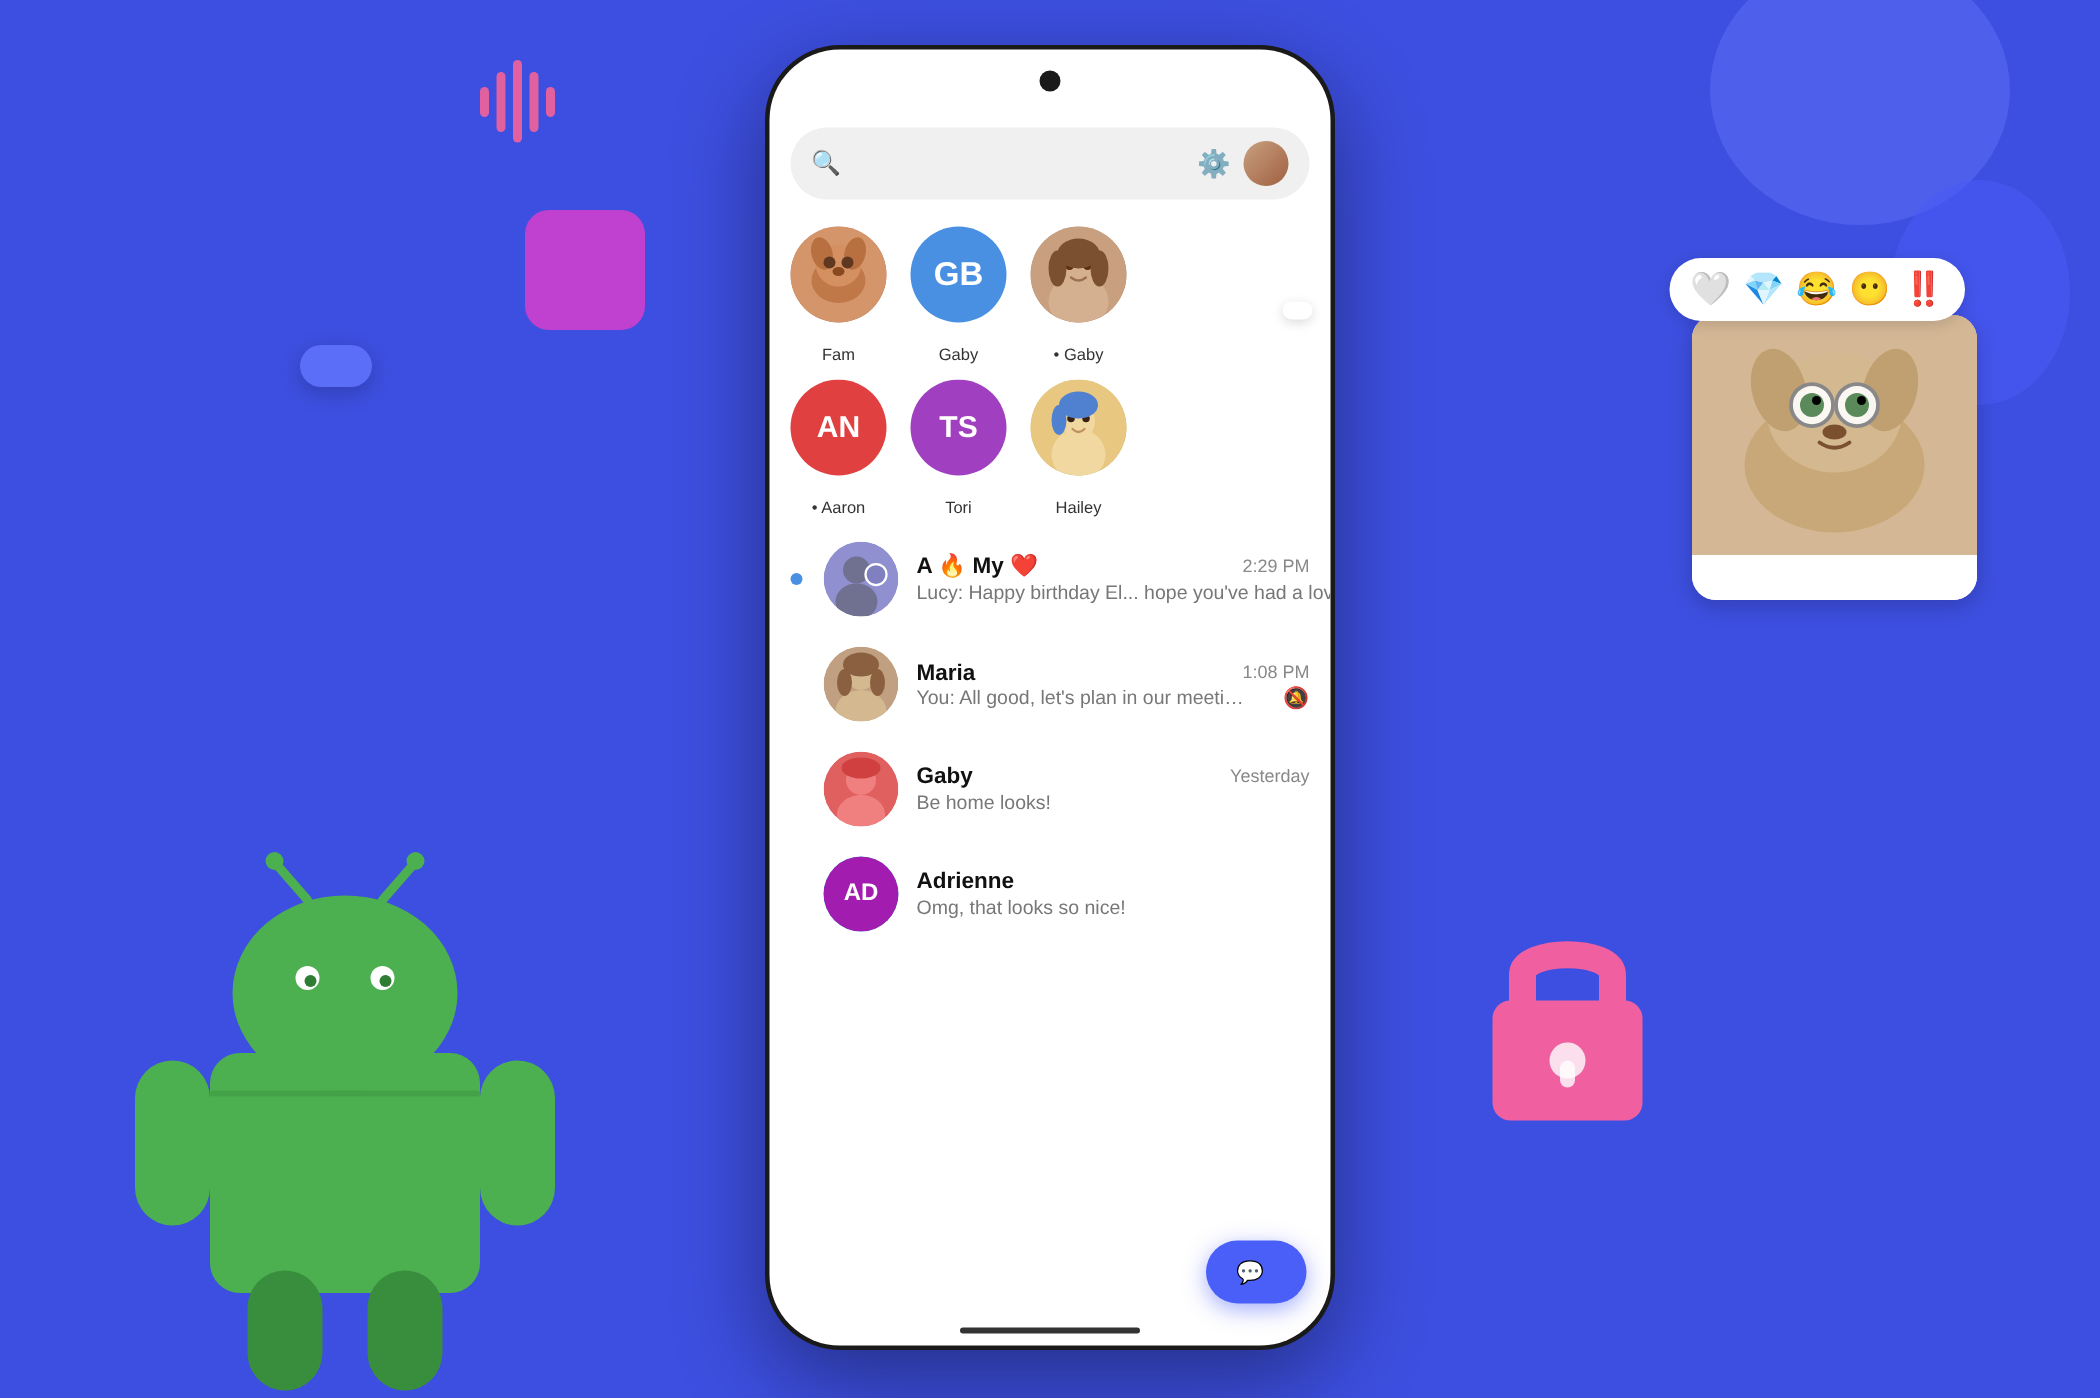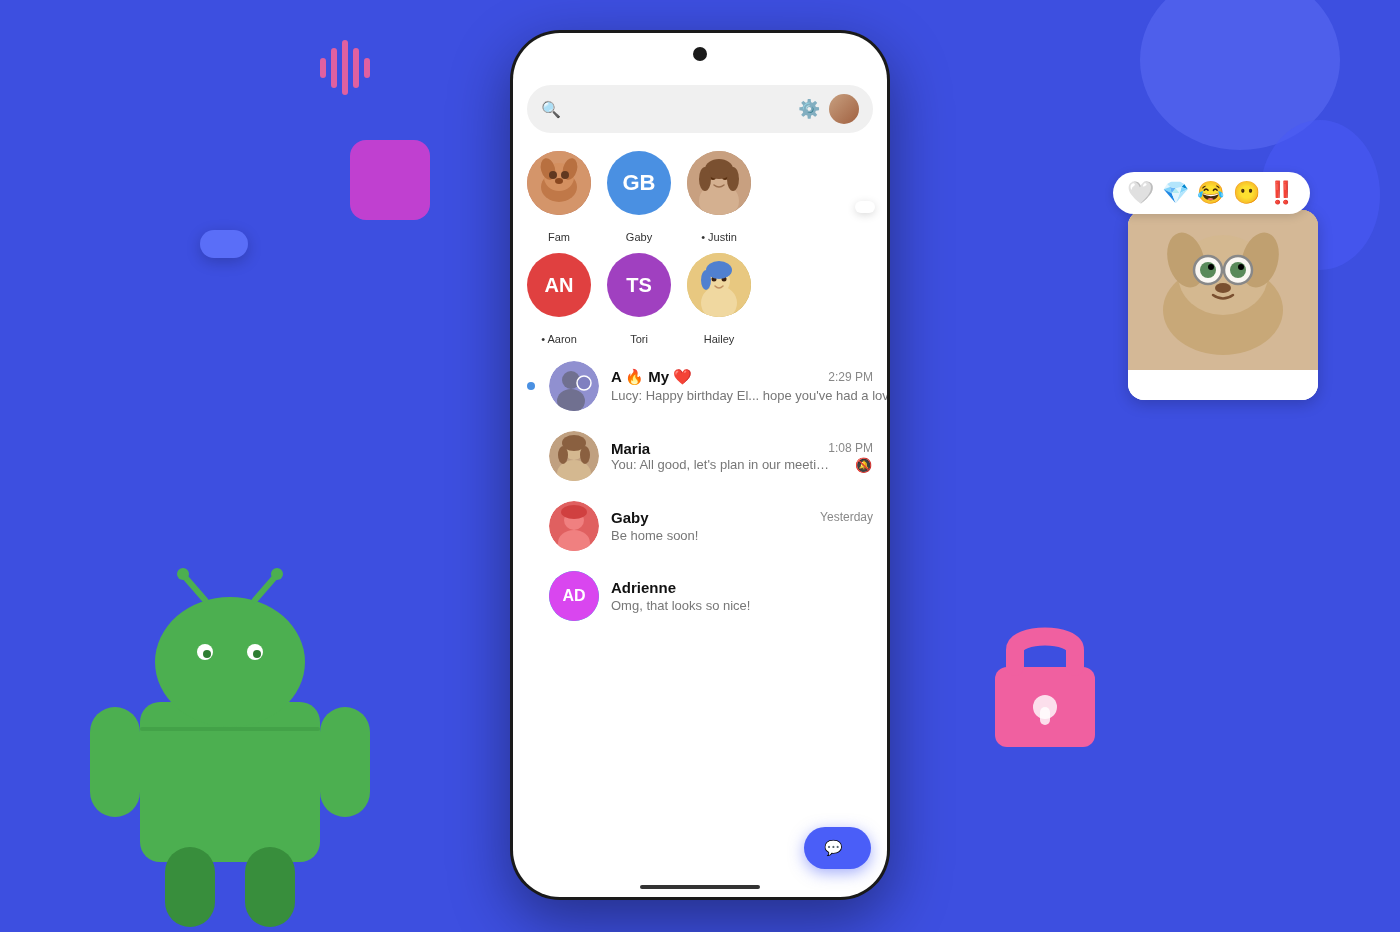--- a/index.html
+++ b/index.html
@@ -508,21 +508,21 @@
               <circle cx="26" cy="26" r="3" fill="#5a3010"></circle>
               <circle cx="38" cy="26" r="3" fill="#5a3010"></circle>
               <path d="M27 34 Q32 38 37 34" fill="none" stroke="#9a7050" stroke-width="1.5" stroke-linecap="round"></path>
 
               <ellipse cx="32" cy="18" rx="14" ry="10" fill="#7a5030"></ellipse>
               <ellipse cx="18" cy="28" rx="6" ry="12" fill="#7a5030"></ellipse>
               <ellipse cx="46" cy="28" rx="6" ry="12" fill="#7a5030"></ellipse>
             </svg>
             <div class="story-dot"></div>
           </div>
-          <span class="story-name">• Justin</span>
+          <span class="story-name">• Gaby</span>
         </div>
       </div>
 
       <div class="stories-row" style="padding-top:0; padding-bottom:6px;">
 
         <div class="story-item">
           <div class="story-avatar" style="background:#e04040; position:relative;">
             <span style="font-size:20px; font-weight:700;">AN</span>
             <div class="story-dot"></div>
           </div>
@@ -609,28 +609,28 @@
               <circle cx="25" cy="19" r="10" fill="#f08080"></circle>
               <ellipse cx="25" cy="42" rx="16" ry="13" fill="#f08080"></ellipse>
               <ellipse cx="25" cy="11" rx="13" ry="7" fill="#d04040"></ellipse>
             </svg>
           </div>
           <div class="chat-content">
             <div class="chat-name-row">
               <span class="chat-name">Gaby</span>
               <span class="chat-time">Yesterday</span>
             </div>
-            <span class="chat-preview">Be home soon!</span>
+            <span class="chat-preview">Be home looks!</span>
           </div>
         </div>
 
         <div class="chat-item">
           <div style="width:8px; height:8px; background:transparent; flex-shrink:0; margin-right:2px;"></div>
           <div class="chat-avatar" style="background:#4a90e2; display:flex; align-items:center; justify-content:center; color:white; font-weight:700; font-size:16px; border-radius:50;">
-            <div style="width:50px; height:50px; border-radius:50%; background:#d946ef; display:flex; align-items:center; justify-content:center; color:white; font-weight:700; font-size:16px;">AD</div>
+            <div style="width:50px; height:50px; border-radius:50%; background:#a21caf; display:flex; align-items:center; justify-content:center; color:white; font-weight:700; font-size:16px;">AD</div>
           </div>
           <div class="chat-content">
             <div class="chat-name-row">
               <span class="chat-name">Adrienne</span>
               <span class="chat-time"></span>
             </div>
             <span class="chat-preview">Omg, that looks so nice!</span>
           </div>
         </div>
 

